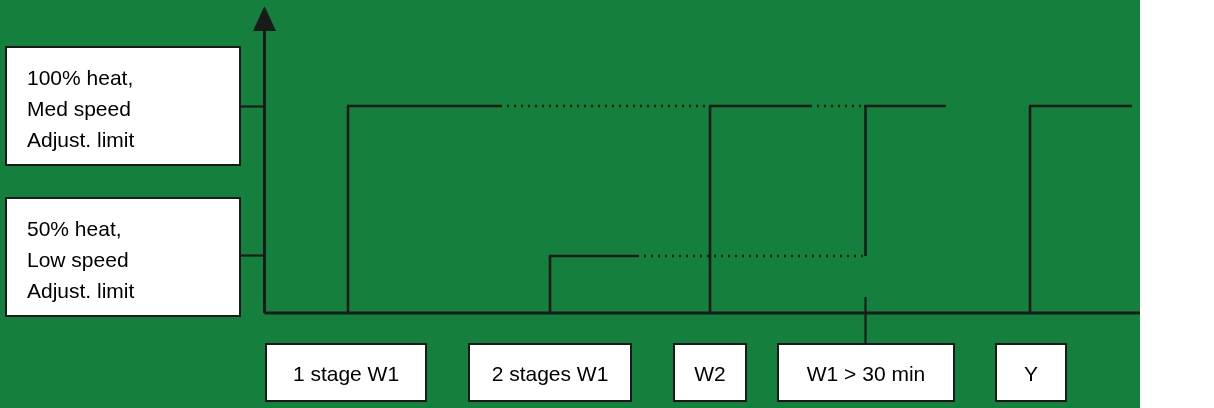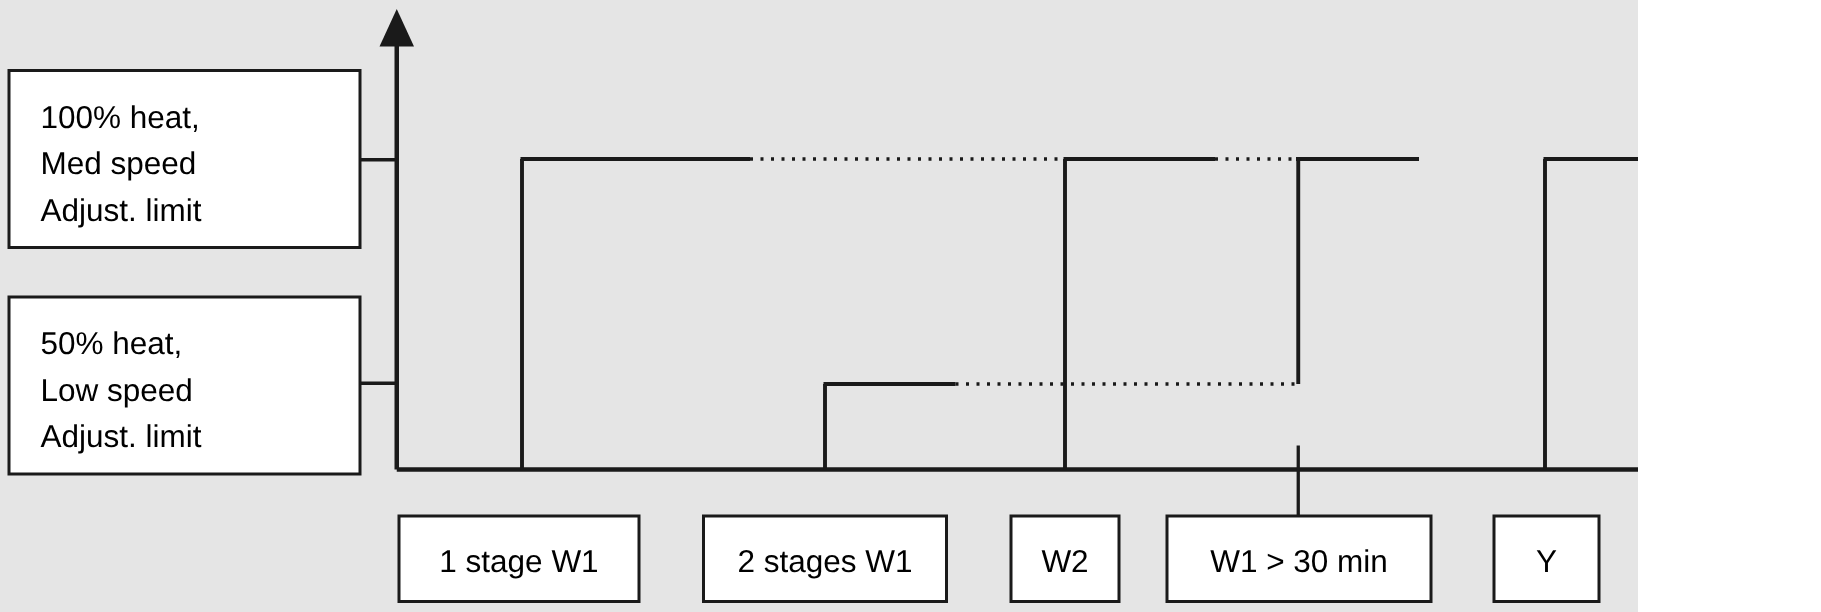--- a/index.html
+++ b/index.html
@@ -7,22 +7,23 @@
     padding: 0;
     background: #ffffff;
   }
   body {
     font-family: "Liberation Sans", sans-serif;
   }
   #diagram-root {
     position: relative;
     width: 1092px;
     height: 408px;
-    background: #e5e5e5;
+    background: #15803d;
     overflow: hidden;
+    padding-left: 48px;
   }
   svg#hvac-svg {
     position: absolute;
     left: 0;
     top: 0;
     width: 1214px;
     height: 408px;
     display: block;
   }
   .box-rect {

